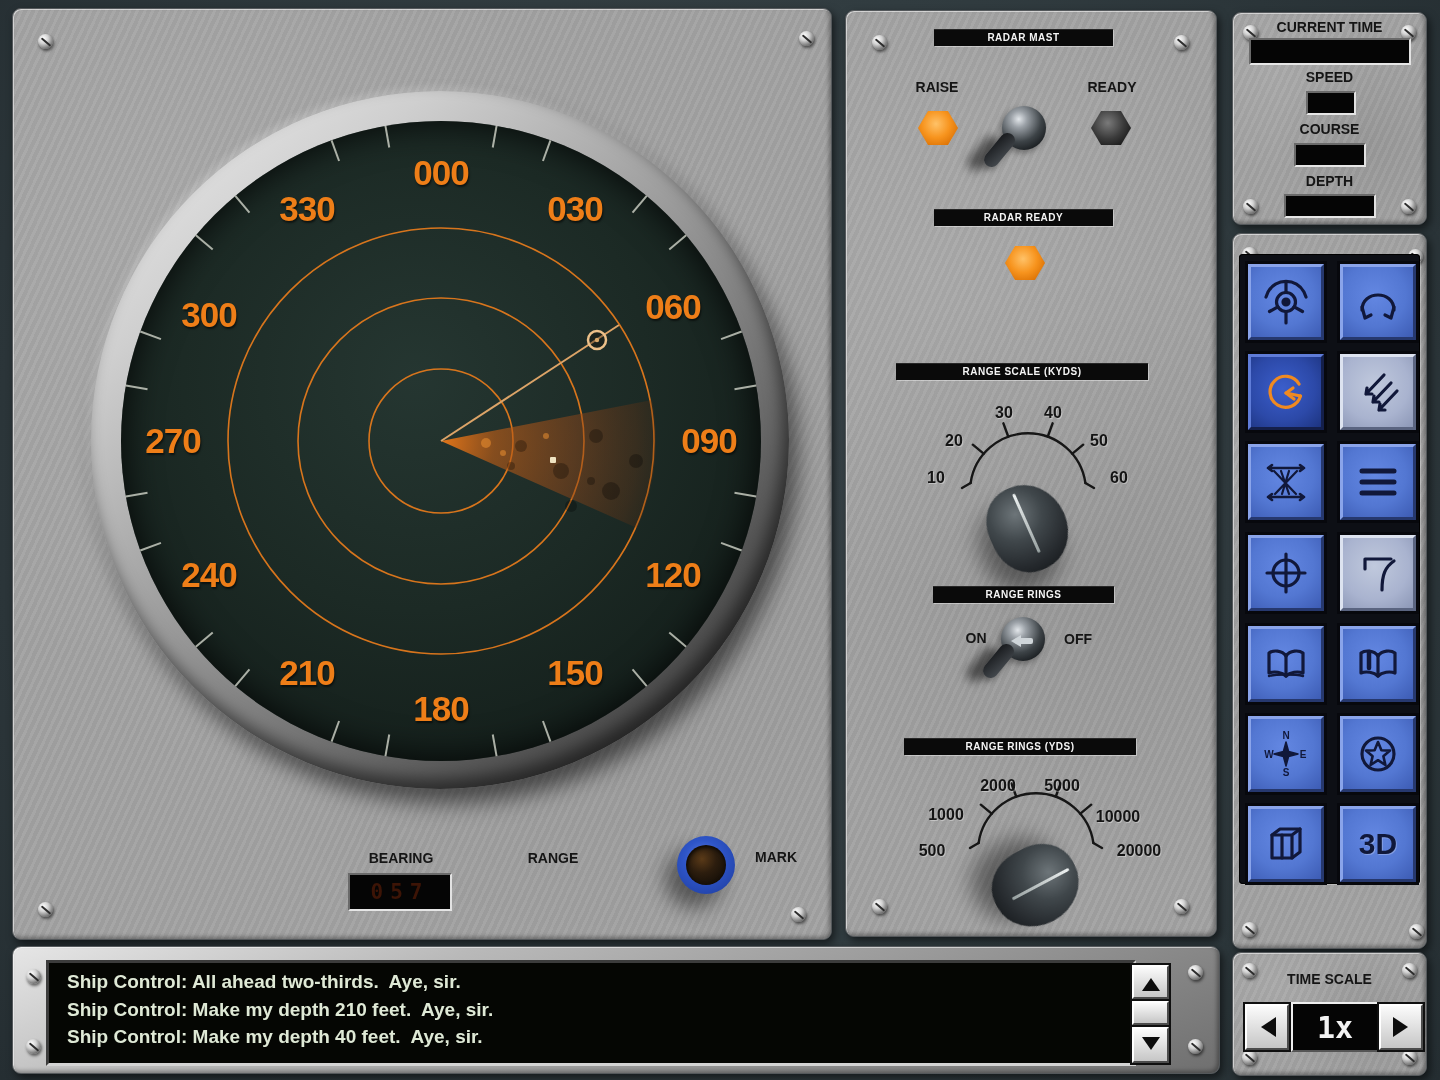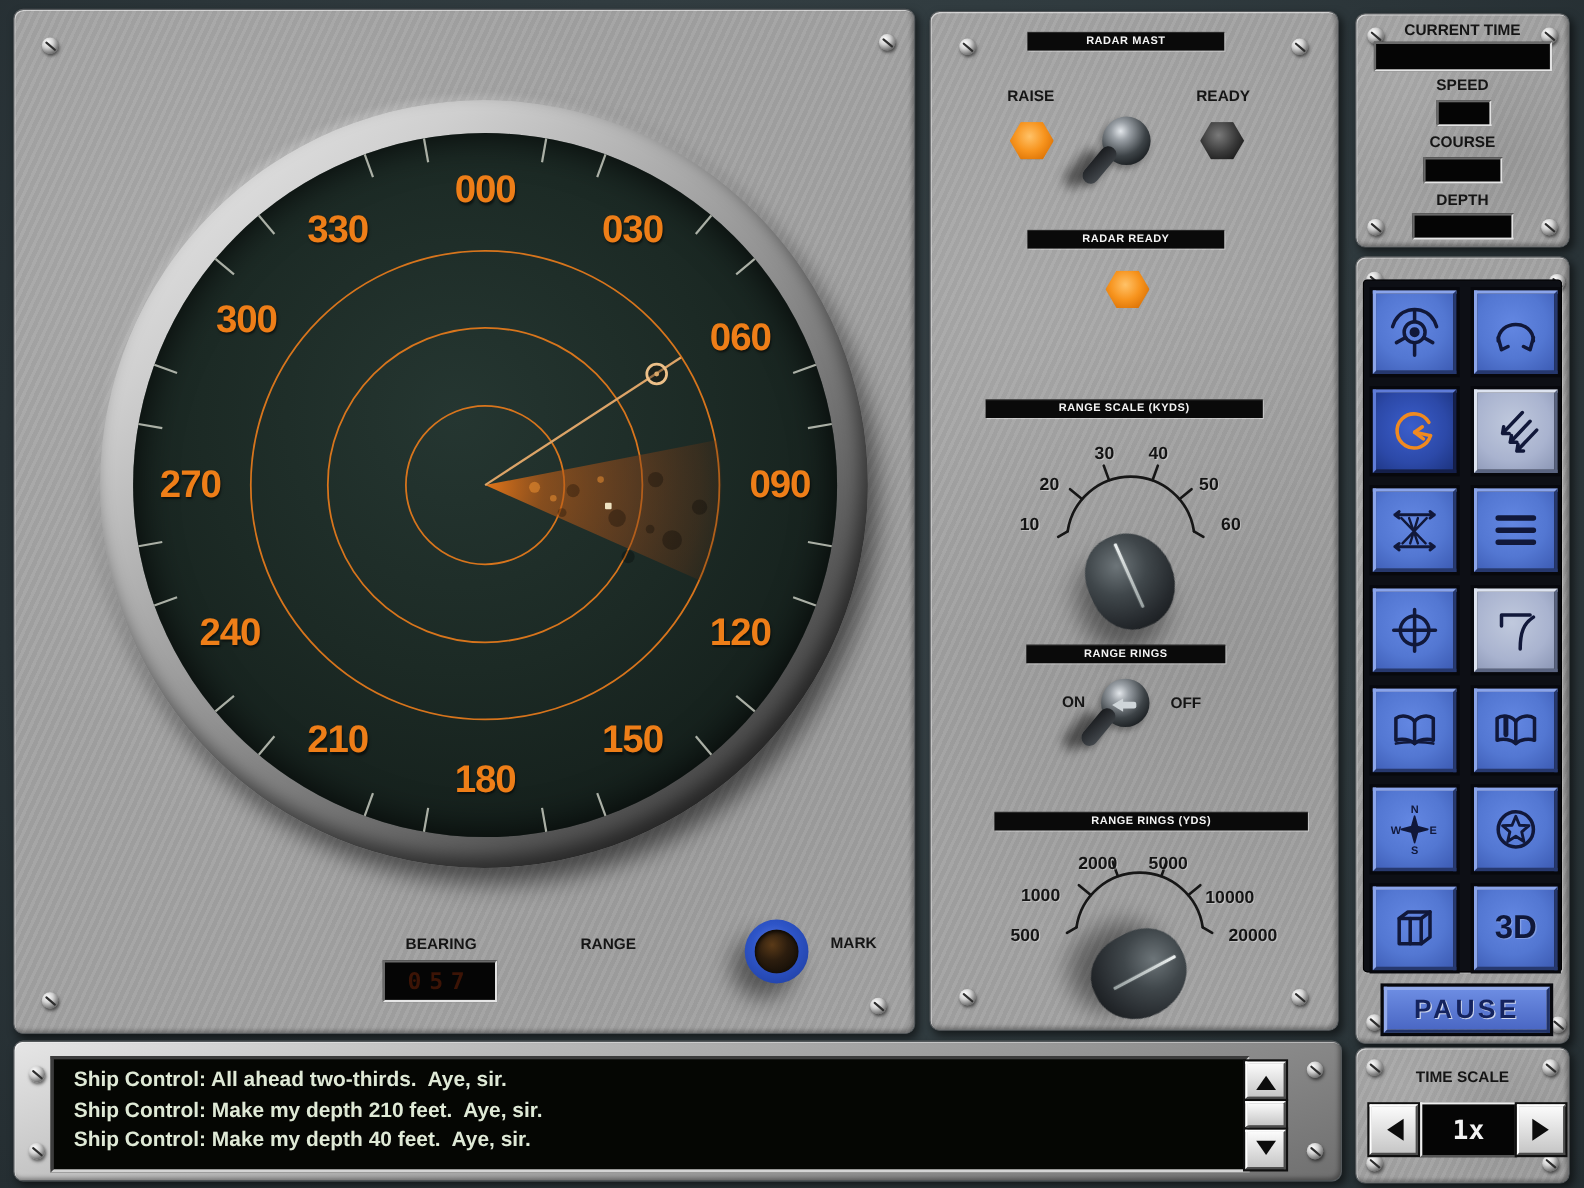--- a/index.html
+++ b/index.html
@@ -180,21 +180,21 @@
     <span class="blabel" style="left:350px;top:82px;">000</span>
     <span class="blabel" style="left:484px;top:118px;">030</span>
     <span class="blabel" style="left:582px;top:216px;">060</span>
     <span class="blabel" style="left:618px;top:350px;">090</span>
     <span class="blabel" style="left:582px;top:484px;">120</span>
     <span class="blabel" style="left:484px;top:582px;">150</span>
     <span class="blabel" style="left:350px;top:618px;">180</span>
     <span class="blabel" style="left:216px;top:582px;">210</span>
     <span class="blabel" style="left:118px;top:484px;">240</span>
     <span class="blabel" style="left:82px;top:350px;">270</span>
-    <span class="blabel" style="left:118px;top:200px;margin-left:15px;">300</span>
+    <span class="blabel" style="left:118px;top:224px;">300</span>
     <span class="blabel" style="left:216px;top:118px;">330</span>
   </div>
 
   <span class="plabel" style="left:338px;top:841px;width:100px;">BEARING</span>
   <div class="lcd" style="left:335px;top:864px;width:100px;height:34px;">
     <span class="ghost">057</span>
   </div>
   <span class="plabel" style="left:490px;top:841px;width:100px;">RANGE</span>
   <div id="mark-knob"></div>
   <span class="plabel" style="left:733px;top:840px;width:60px;">MARK</span>
@@ -238,21 +238,21 @@
   </div>
 
   <div class="barlabel" style="left:87px;top:575px;width:181px;">RANGE RINGS</div>
   <span class="plabel" style="left:100px;top:619px;width:60px;">ON</span>
   <span class="plabel" style="left:202px;top:620px;width:60px;">OFF</span>
   <div class="toggle" style="left:155px;top:606px;">
     <span class="arrow-left"></span>
     <span class="arrow-bar"></span>
   </div>
 
-  <div class="barlabel" style="left:58px;top:727px;width:285px;">RANGE RINGS (YDS)</div>
+  <div class="barlabel" style="left:58px;top:727px;width:232px;">RANGE RINGS (YDS)</div>
   <div class="knob-widget" style="left:50px;top:755px;">
     <svg width="280" height="170" viewBox="0 0 280 170">
       <g stroke="#161616" stroke-width="2.4" fill="none" stroke-linecap="round">
         <path d="M82.6,77 A58,58 0 0 1 197.4,77"></path>
         <path d="M82.6,77 L74,82 M197.4,77 L206,82"></path>
         <path d="M95.6,47.7 L84.8,38.7 M120.2,30.5 L115.4,17.3 M159.8,30.5 L164.6,17.3 M184.4,47.7 L195.2,38.7"></path>
       </g>
     </svg>
     <span class="ktick" style="left:36px;top:85px;">500</span>
     <span class="ktick" style="left:50px;top:49px;">1000</span>
@@ -388,34 +388,33 @@
     <svg width="48" height="48" viewBox="-24 -24 48 48">
       <path d="M-14,-9 L-6,-15 L14,-15 L14,8 L6,14 L-14,14 Z"></path>
       <path d="M6,14 L6,-9 L-14,-9 M6,-9 L14,-15"></path>
       <path d="M-4,-9 V14"></path>
     </svg>
   </div>
   <div class="stbtn" style="left:107px;top:572px;">
     <span class="lbl3d">3D</span>
   </div>
 
-  <div id="pause-btn">PAUSE</div>
 </div>
 
 <div class="panel" style="left:1232px;top:952px;width:193px;height:122px;">
   <span class="screw" style="left:9px;top:10px;"></span>
   <span class="screw" style="left:169px;top:10px;"></span>
   <span class="screw" style="left:9px;top:97px;"></span>
   <span class="screw" style="left:169px;top:97px;"></span>
   <span class="plabel" style="left:0;top:18px;width:193px;">TIME SCALE</span>
   <div class="bevelbtn" style="left:12px;top:51px;width:40px;height:42px;">
     <span class="tri left"></span>
   </div>
   <div class="lcd" style="left:58px;top:49px;width:84px;height:46px;border-color:#efefef #555 #555 #efefef;">
-    <span style="font-family:'DejaVu Sans Mono', monospace;font-weight:bold;font-size:24px;color:#f2f2f2;">1x</span>
+    <span style="font-family:'DejaVu Sans Mono', monospace;font-weight:bold;font-size:30px;color:#f2f2f2;">1x</span>
   </div>
   <div class="bevelbtn" style="left:146px;top:51px;width:40px;height:42px;">
     <span class="tri right"></span>
   </div>
 </div>
 
 <div class="panel" id="log-frame" style="left:12px;top:946px;width:1206px;height:126px;">
   <span class="screw" style="left:13px;top:22px;"></span>
   <span class="screw" style="left:13px;top:92px;"></span>
   <span class="screw" style="left:1175px;top:18px;"></span>

